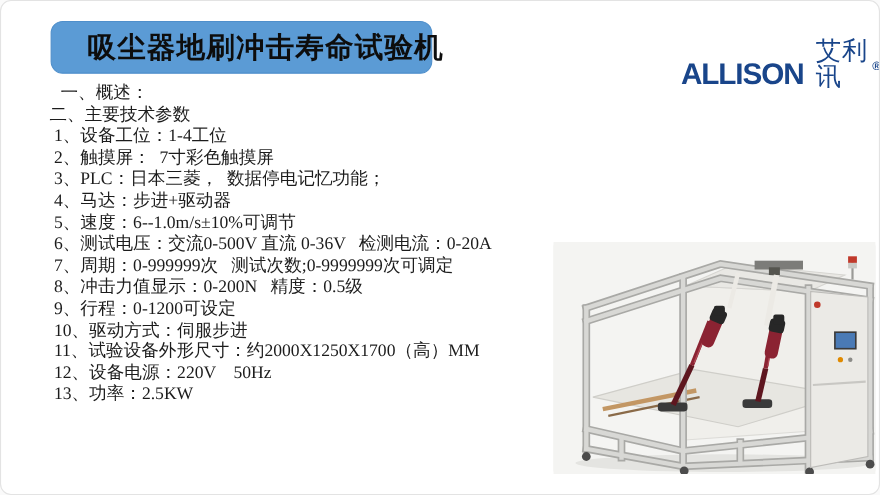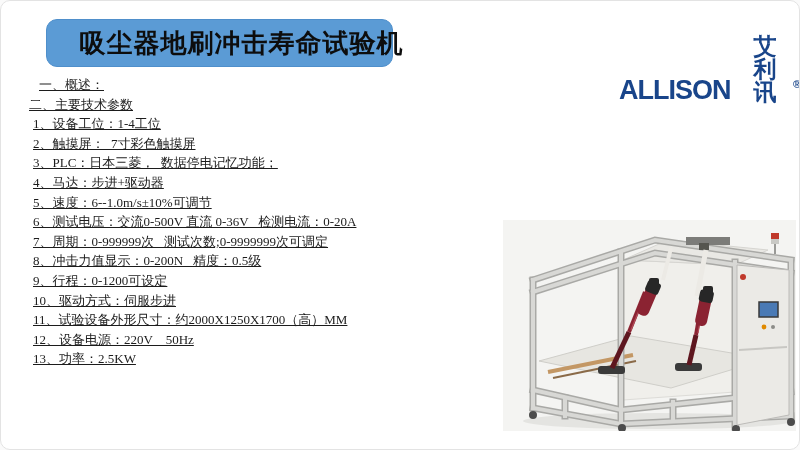--- a/index.html
+++ b/index.html
@@ -31,26 +31,26 @@
   }
   
   .logo{
     position:absolute;left:618px;top:34px;
     display:flex;align-items:flex-end;
     color:#19458a;
     font-family:"Liberation Sans", sans-serif;
     line-height:1;
   }
   .logo-en{font-size:27px;font-weight:bold;letter-spacing:-1px;}
-  .logo-cn{font-size:23px;font-weight:bold;margin-left:23px;letter-spacing:1px;}
+  .logo-cn{font-size:23px;font-weight:normal;margin-left:11px;letter-spacing:1px;}
   .logo-r{font-size:11px;font-weight:bold;position:relative;top:-14px;left:2px;}
   
   .content{
-    position:absolute;left:8px;top:74px;right:5px;
-    font-size:13px;line-height:19.6px;color:#1c1c1c;text-decoration:underline;
+    position:absolute;left:24px;top:74px;right:5px;
+    font-size:16px;line-height:19.6px;color:#1c1c1c;
   }
   .sec-heading{white-space:pre-wrap;}
   .h1{margin-left:30px;}
   .h2{margin-left:20px;}
   .overview-para{
     text-indent:31px;
     margin:0;
     white-space:normal;
     text-align:justify;
   }

